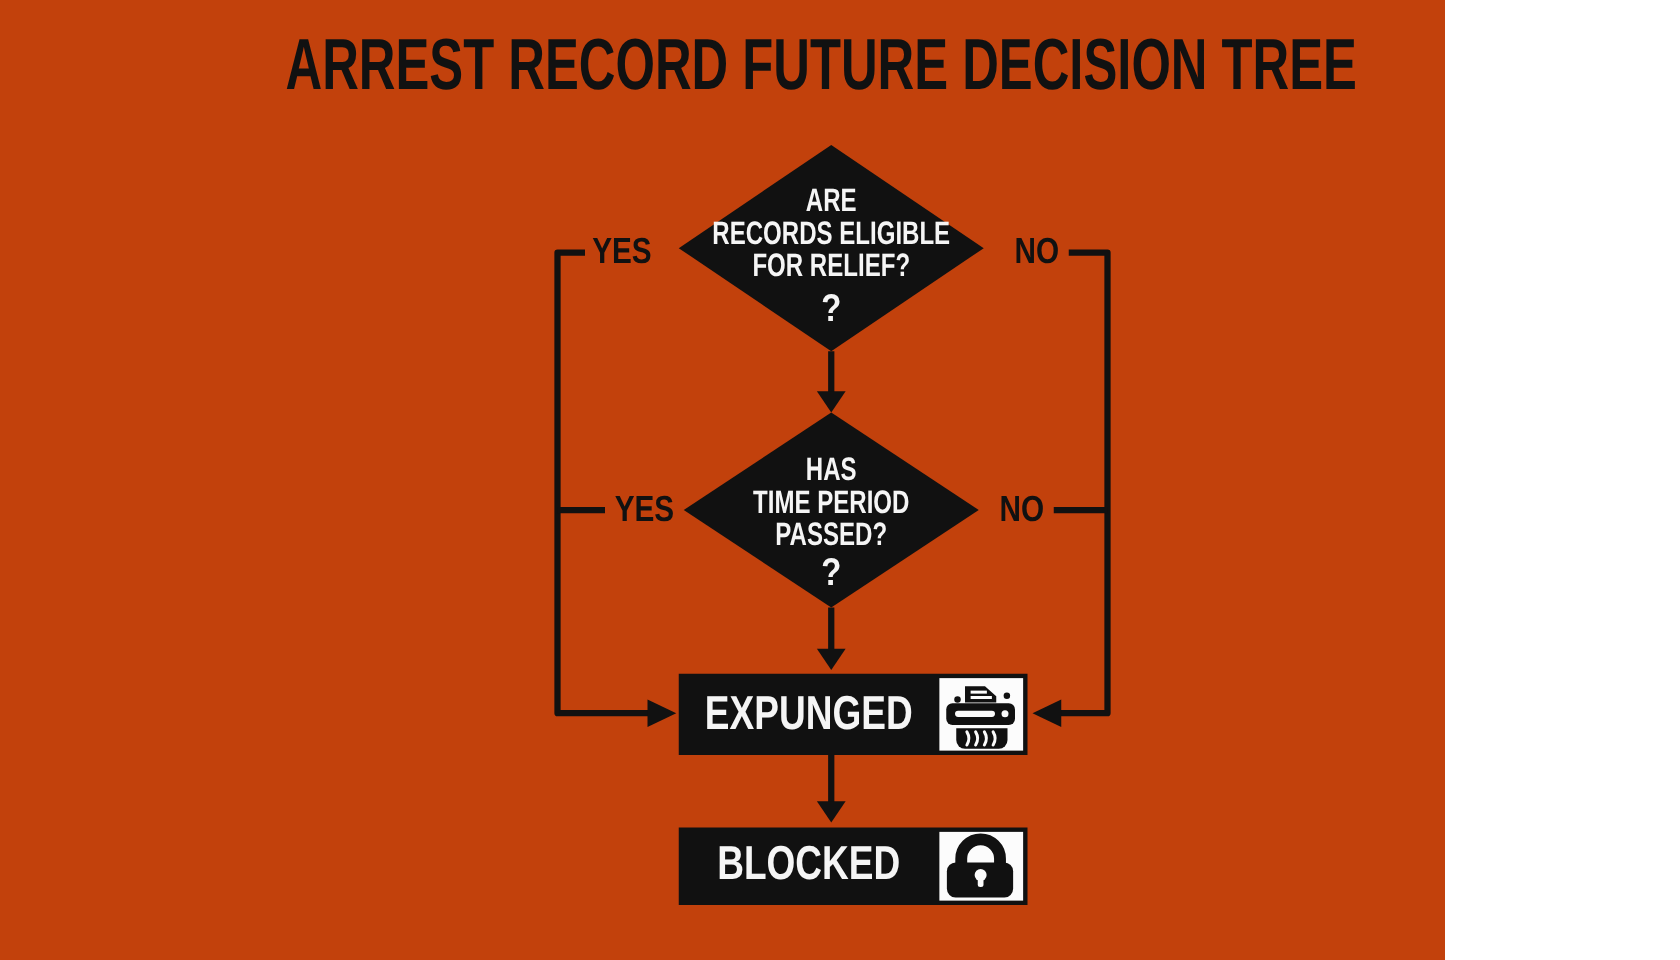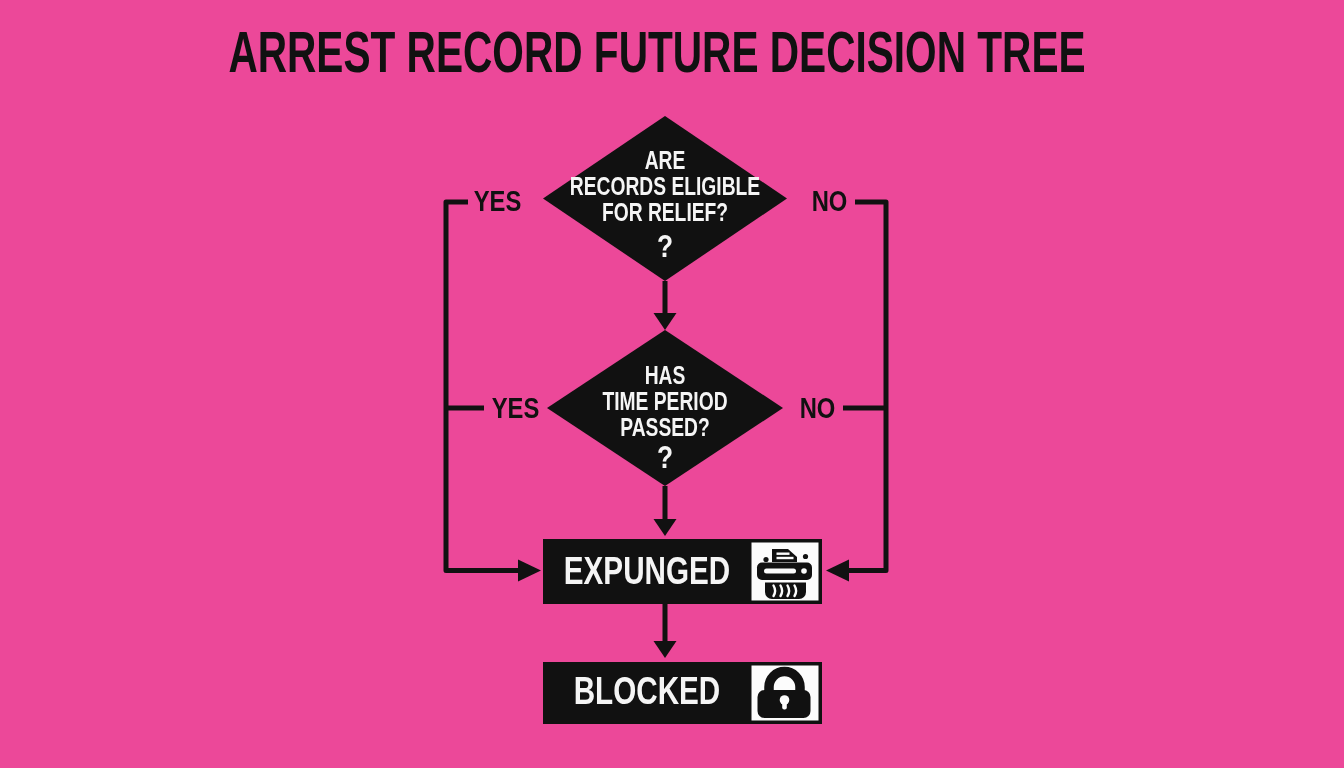--- a/index.html
+++ b/index.html
@@ -1,20 +1,20 @@
 <!DOCTYPE html>
 <html><head>
 <meta charset="utf-8">
 <style>
   html, body { margin: 0; padding: 0; }
   .stage {
     position: relative;
-    width: 1344px;
+    width: 1156px;
     height: 768px;
-    background: #ec4899;
+    background: #c2410c;
     font-family: "Liberation Sans", sans-serif;
     color: #111111;
     overflow: hidden;
   }
   .abs { position: absolute; }
   svg.layer { position: absolute; left: 0; top: 0; }
   .page-title {
     left: -15px; top: 22px; width: 1344px;
     text-align: center;
     font-size: 58px; font-weight: 700; line-height: 60px;

